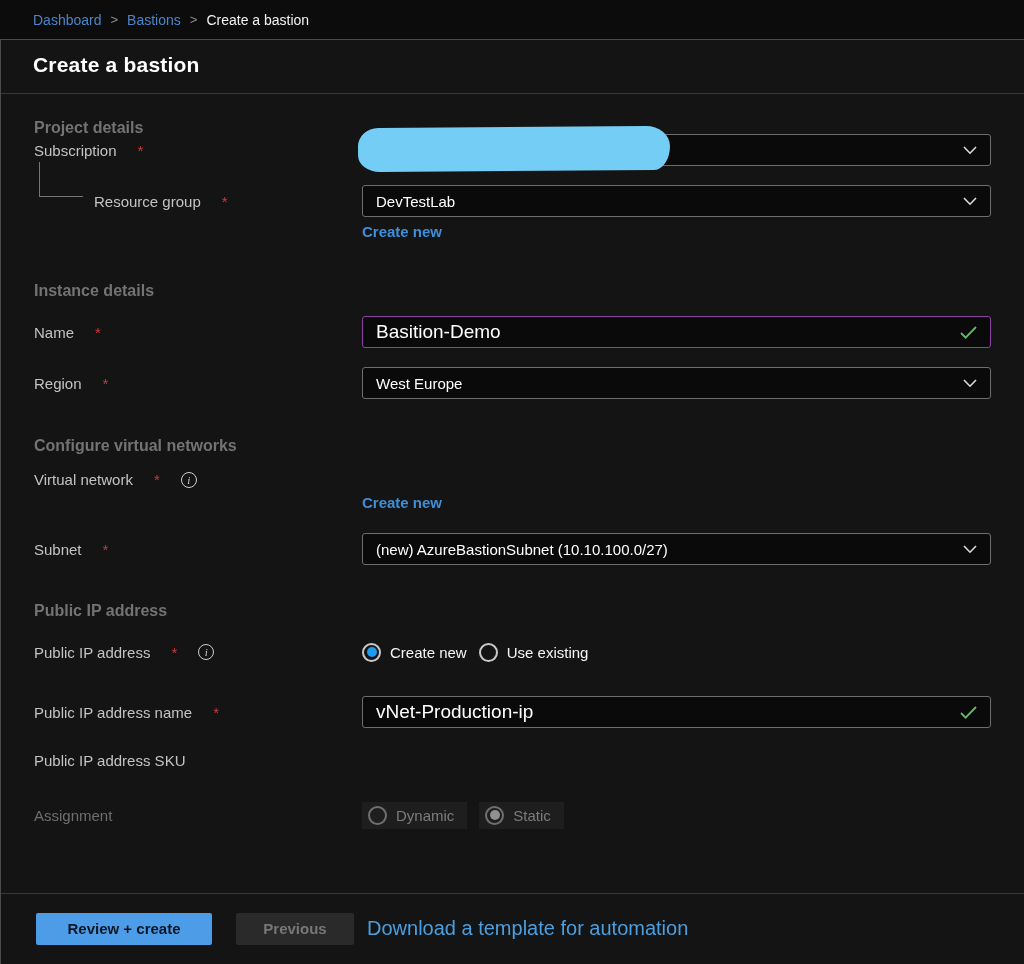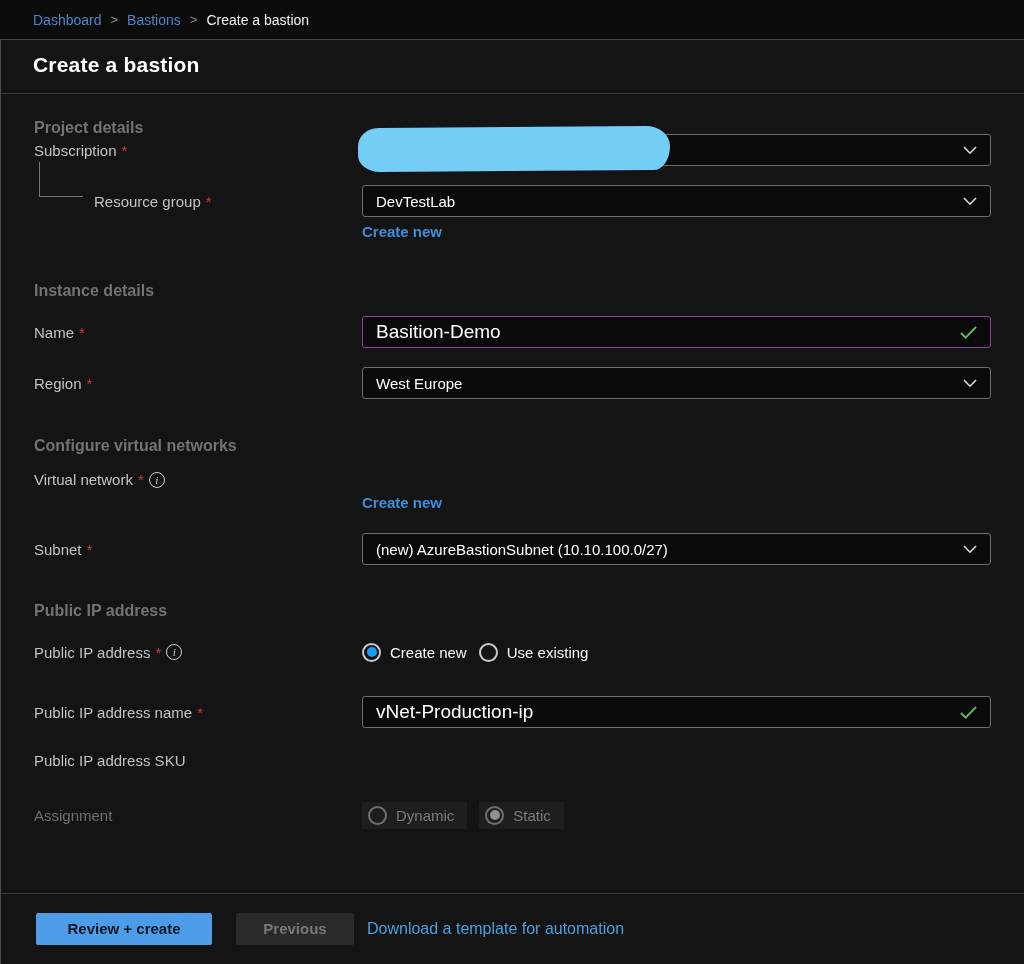--- a/index.html
+++ b/index.html
@@ -21,21 +21,21 @@
 
   .content { height: 800px; padding: 0 33px; border-bottom: 1px solid #383838; }
 
   h2.sect { color: #737373; font-size: 16px; font-weight: bold; height: 20px; }
   .h-project { padding-top: 25px; height: 45px; }
   .h-instance { margin-top: 42px; }
   .h-vnet { margin-top: 38px; }
   .h-pubip { margin-top: 37px; }
 
   .row { display: flex; align-items: center; position: relative; }
-  .lbl { width: 328px; color: #c3c3c3; font-size: 15px; display: flex; align-items: center; gap: 5px; }
+  .lbl { width: 328px; color: #c3c3c3; font-size: 15px; display: flex; align-items: center; gap: 21px; }
   .lbl.dim { color: #6e6e6e; }
   .req { color: #cc3b3b; font-size: 15px; }
   .fieldcol { width: 629px; position: relative; }
 
   .combo, .textfield {
       height: 32px; background: #0a0a0a; border: 1px solid #6e6e6e; border-radius: 3px;
       display: flex; align-items: center; justify-content: space-between;
       padding: 12px 13px; color: #ffffff; font-size: 15px; cursor: pointer; }
   .textfield { cursor: text; }
   .textfield.valid-purple { border-color: #8b42a3; }
@@ -80,21 +80,21 @@
 
   
   .footer { height: 69px; display: flex; align-items: center; padding-left: 35px; }
   .btn { height: 32px; border-radius: 2px; font-size: 15px; border: none; cursor: pointer;
       font-family: "Liberation Sans", sans-serif; }
   .btn-primary { width: 176px; background: #4c9ce8; color: #0a1724; font-weight: 600; }
   .btn-disabled { width: 118px; margin-left: 24px; background: #2a2a2a; color: #777777;
       cursor: default; font-weight: bold; }
   .btn-outline { width: 155px; margin-left: 8px; background: #111111;
       border: 1px solid #3c73b5; color: #ffffff; font-weight: 600; }
-  .dl-link { margin-left: 13px; color: #4b9fe1; font-size: 16px; cursor: pointer; }
+  .dl-link { margin-left: 13px; color: #4b9fe1; font-size: 20px; cursor: pointer; }
 
   svg { display: block; }
 </style>
 </head>
 <body>
 
 <div class="crumbbar">
   <span class="crumb-link">Dashboard</span>
   <span class="crumb-sep">&gt;</span>
   <span class="crumb-link">Bastions</span>

